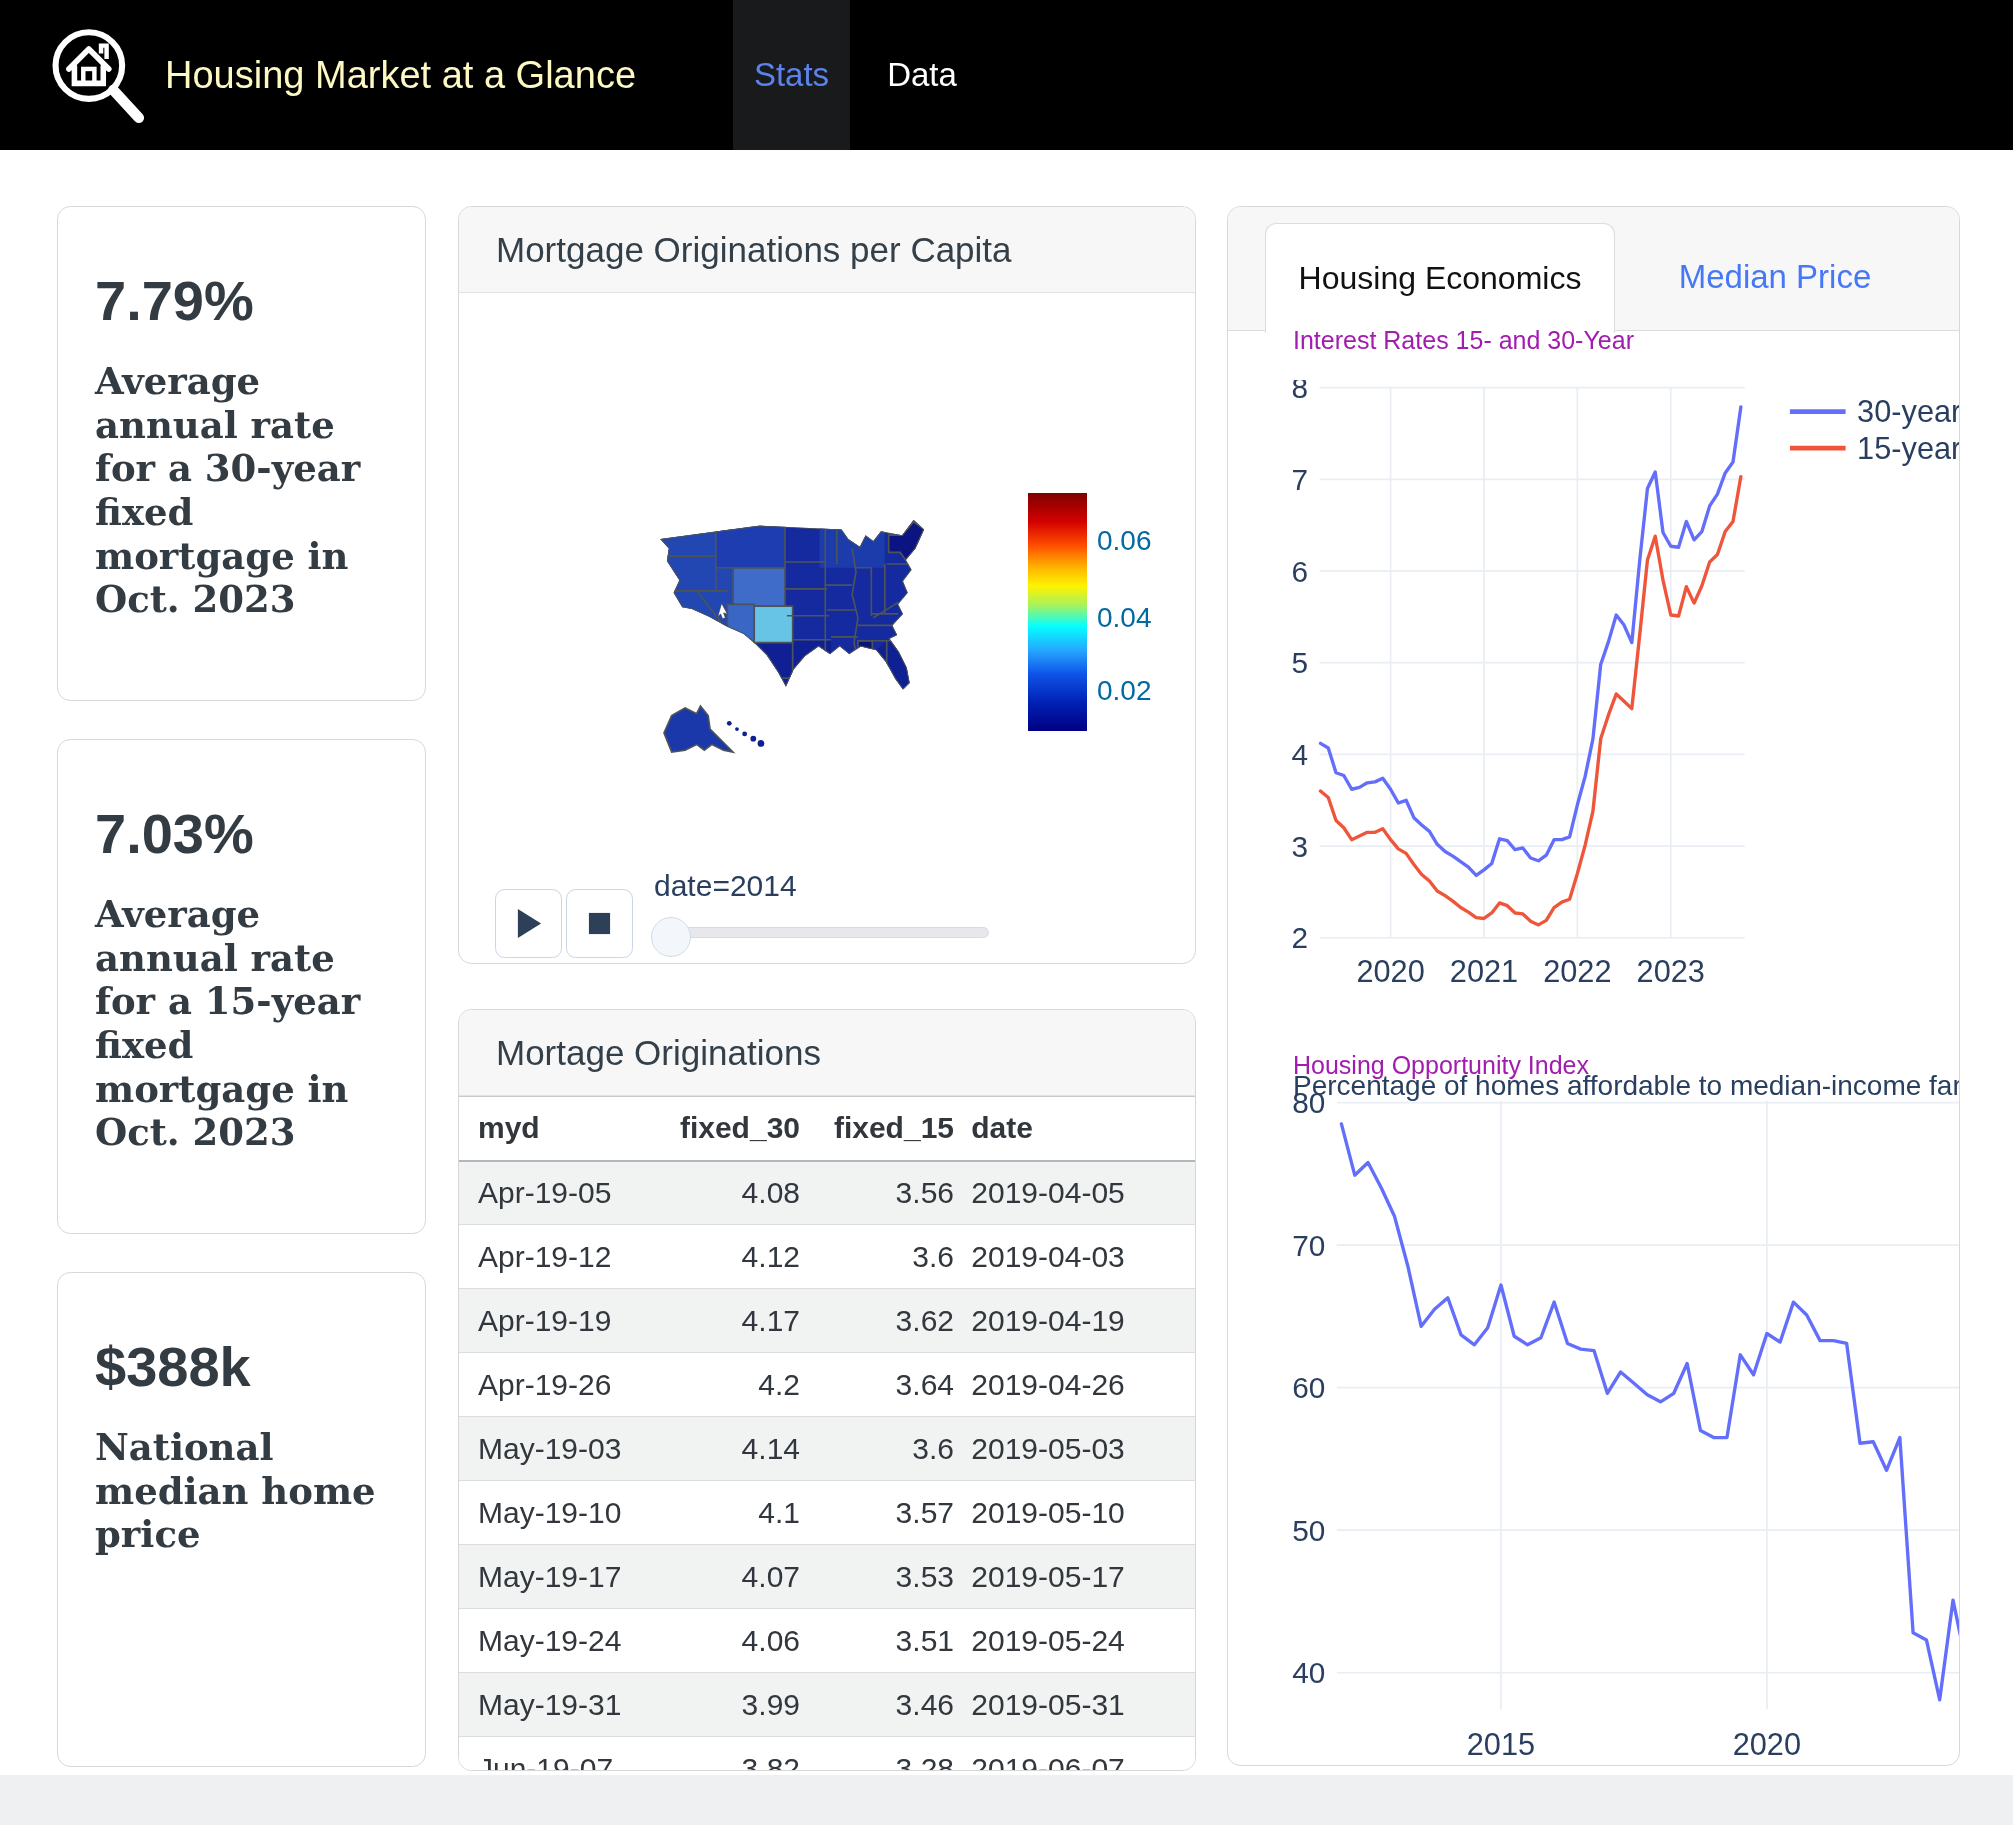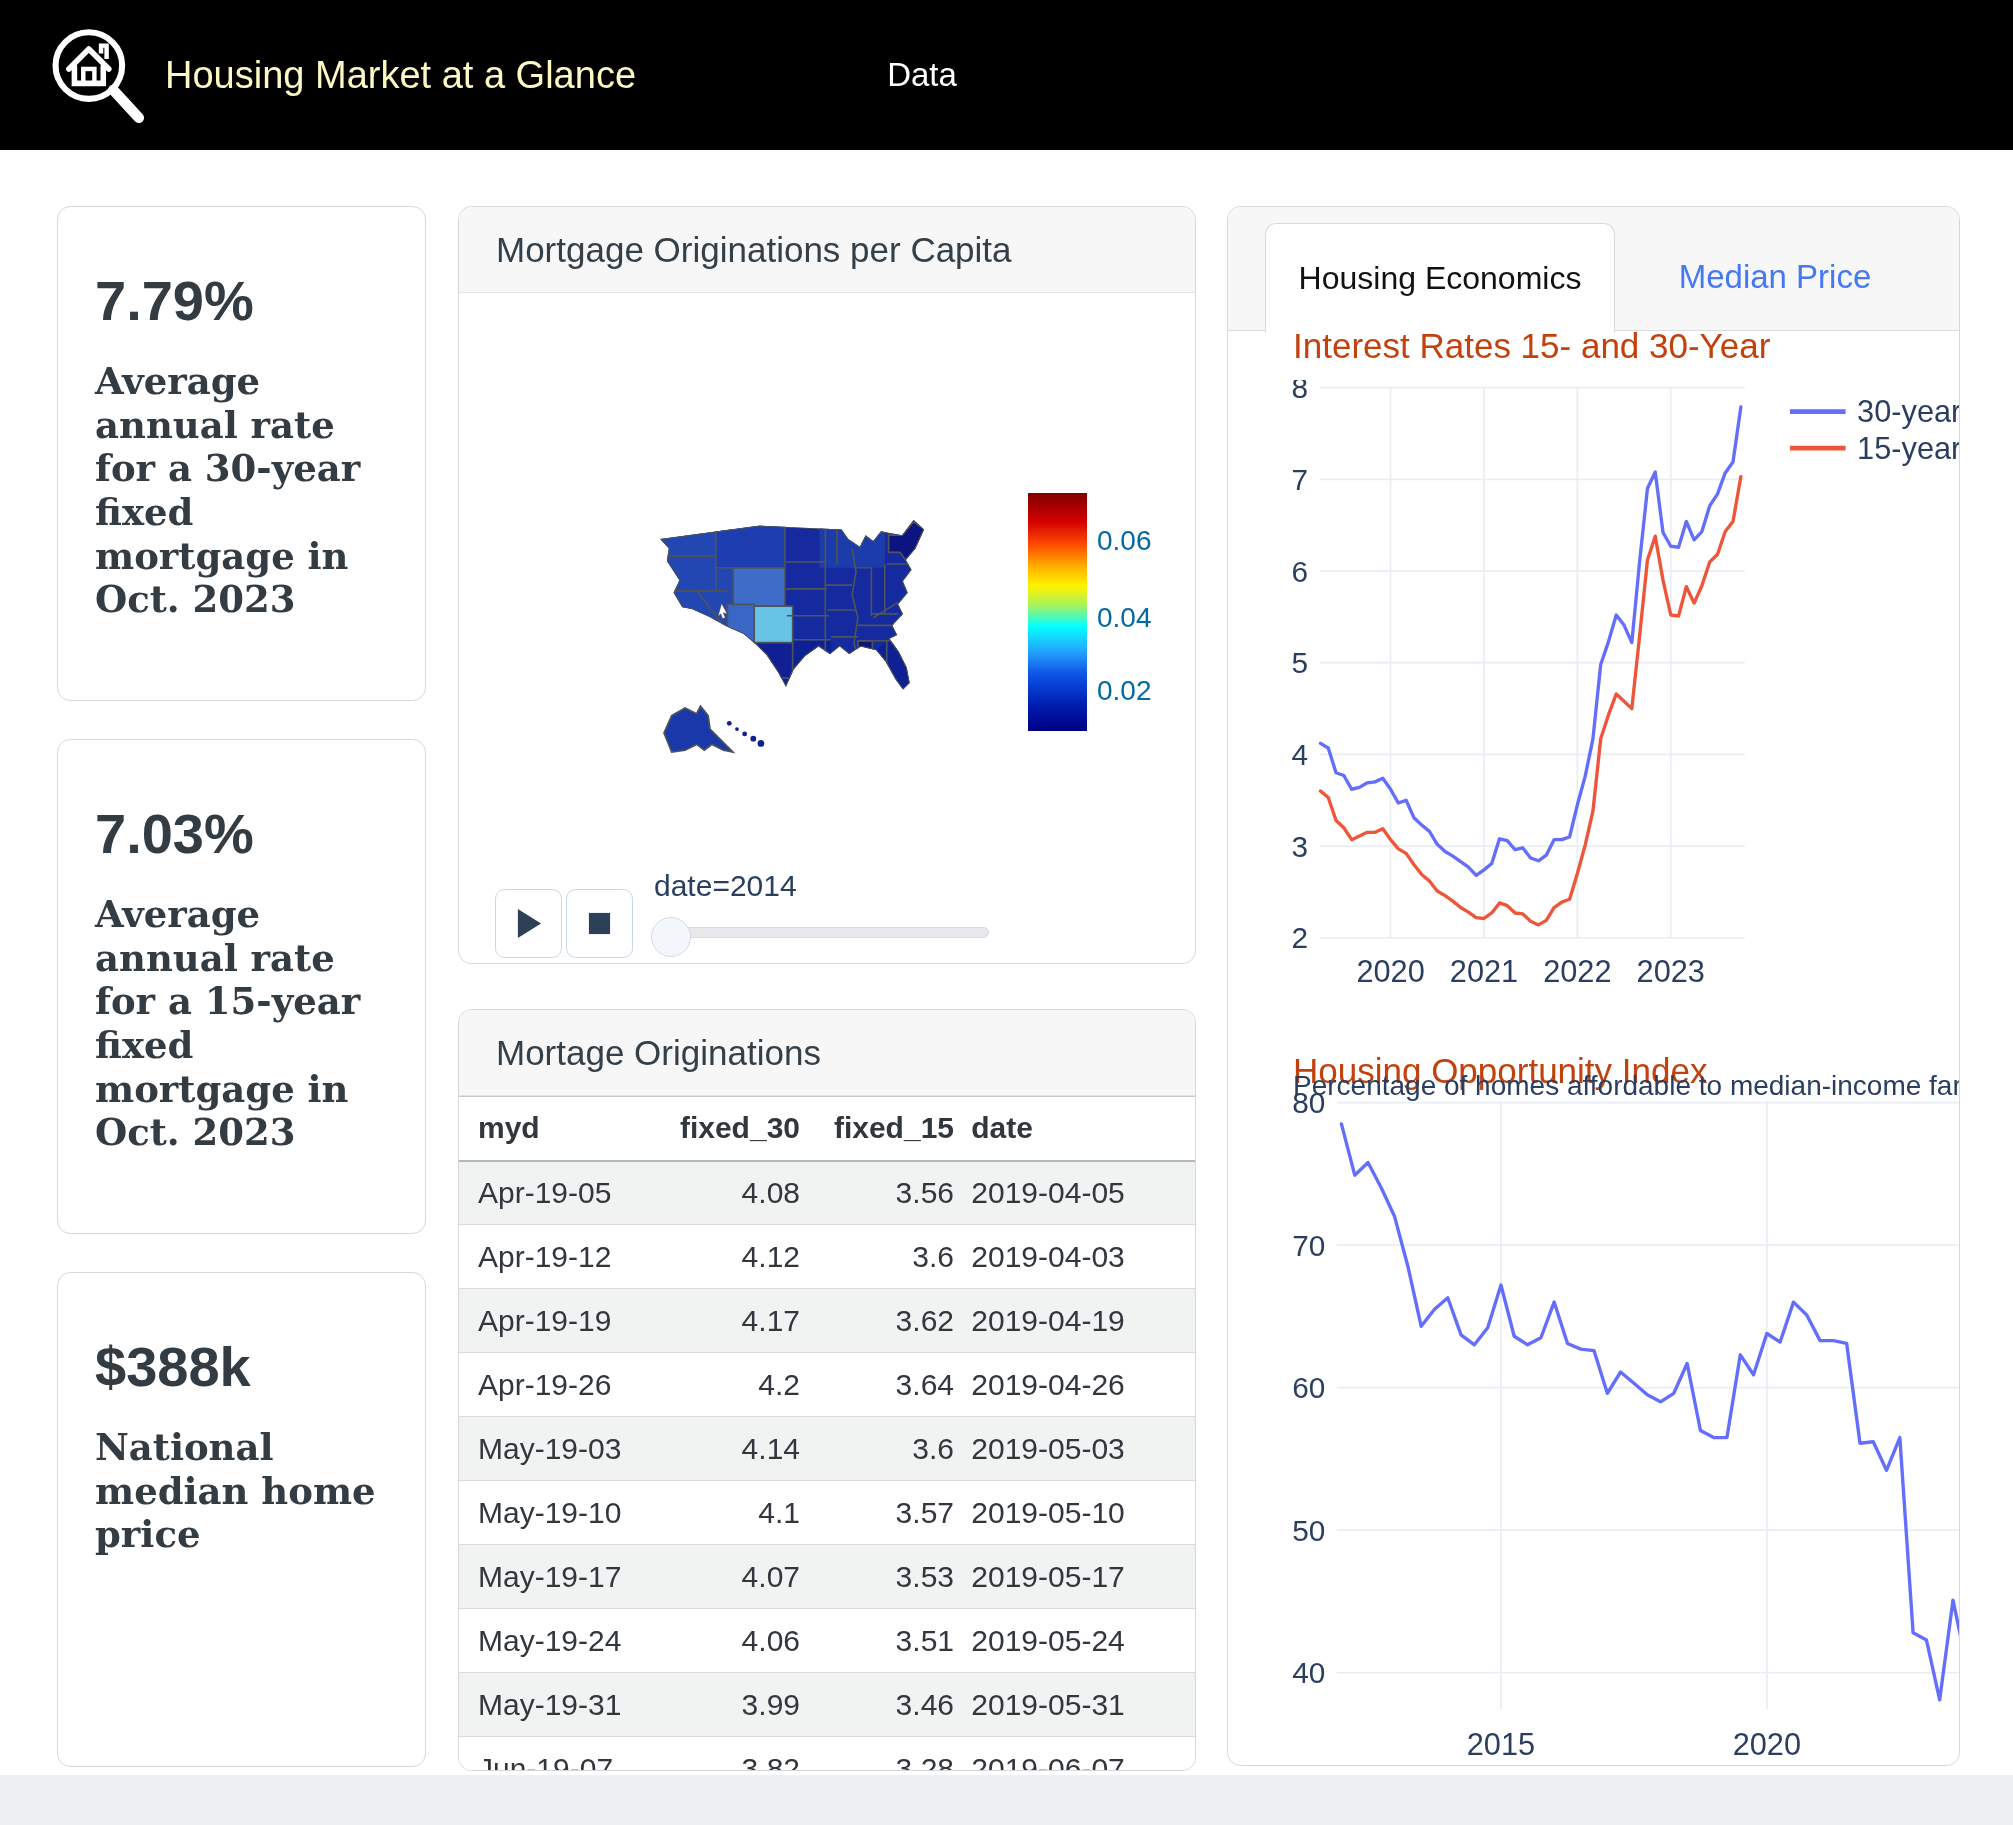--- a/index.html
+++ b/index.html
@@ -64,39 +64,40 @@
   .right-card { left:1227px; top:206px; width:733px; height:1560px; overflow:hidden; }
   .tabstrip { position:absolute; left:0; top:0; width:100%; height:124px; background:#f7f7f8;
               border-bottom:1.9px solid #dcdcdc; border-radius:11.5px 11.5px 0 0; }
   .tab-active { position:absolute; left:37px; top:16.3px; width:350px; height:110px; background:#fff;
                 border:1.9px solid #dcdcdc; border-bottom:none; border-radius:11.5px 11.5px 0 0;
                 display:flex; align-items:center; justify-content:center;
                 font-size:32px; color:#111; }
   .tab-inactive { position:absolute; left:403px; top:16.3px; width:288px; height:108px;
                   display:flex; align-items:center; justify-content:center;
                   font-size:33px; color:#4677f5; }
-  .chart-title { position:absolute; font-size:35px; color:#c2410c; }
+  .chart-title { position:absolute; font-size:25px; color:#a21caf; }
   .chart-subtitle { position:absolute; font-size:28px; color:#2a3f5f; white-space:nowrap; }
   .chart-svg { position:absolute; overflow:hidden; }
 
   .footer-strip { position:absolute; left:0; top:1775px; width:2014px; height:50px; background:#eef0f2; }
 </style>
 </head>
 <body>
 
 <div class="header">
   <svg class="logo" viewBox="0 0 100 100">
     <circle cx="44" cy="42" r="30" fill="none" stroke="#fff" stroke-width="5.5"></circle>
     <line x1="66" y1="64" x2="89" y2="89" stroke="#fff" stroke-width="9.5" stroke-linecap="round"></line>
     <path d="M26,45 L44,27 L62,45" fill="none" stroke="#fff" stroke-width="5" stroke-linejoin="round" stroke-linecap="round"></path>
     <path d="M31,43 L31,58 L57,58 L57,43" fill="none" stroke="#fff" stroke-width="5" stroke-linecap="round"></path>
     <rect x="39" y="45" width="10" height="13" fill="none" stroke="#fff" stroke-width="4"></rect>
     <path d="M55,31 L55,24 L60,24 L60,36" fill="none" stroke="#fff" stroke-width="4"></path>
   </svg>
   <div class="app-title">Housing Market at a Glance</div>
+  <div class="tab-stats">Stats</div>
   <div class="tab-data">Data</div>
 </div>
 
 <div class="card stat-card" style="top:206px;">
   <div class="stat-value">7.79%</div>
   <div class="stat-desc">Average annual rate for a 30-year fixed mortgage in Oct. 2023</div>
 </div>
 <div class="card stat-card" style="top:739px;">
   <div class="stat-value">7.03%</div>
   <div class="stat-desc">Average annual rate for a 15-year fixed mortgage in Oct. 2023</div>

